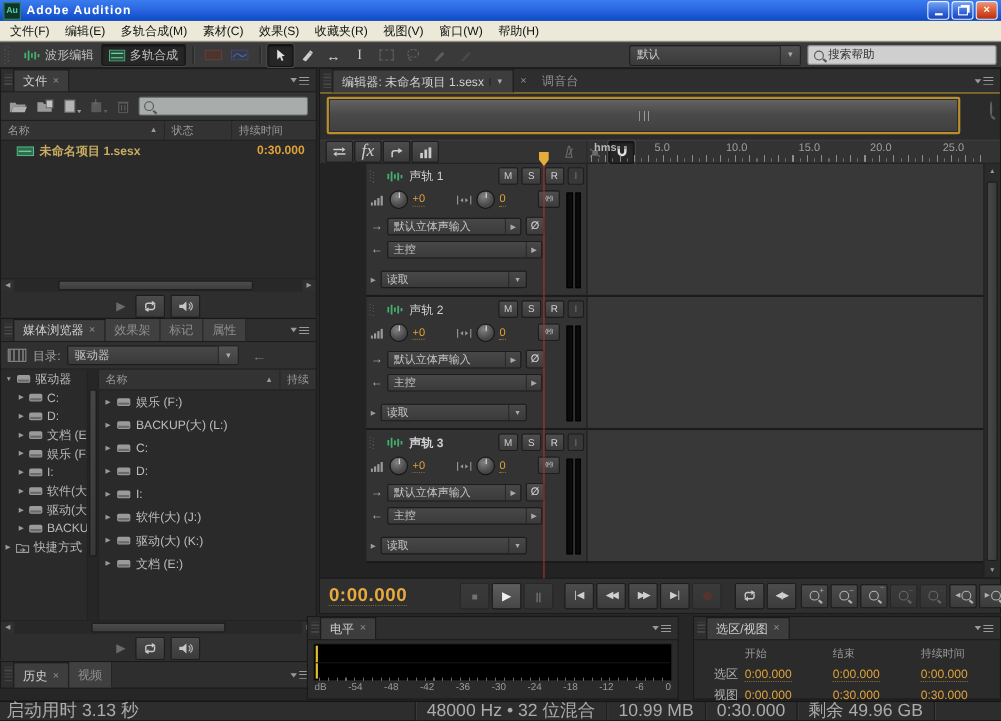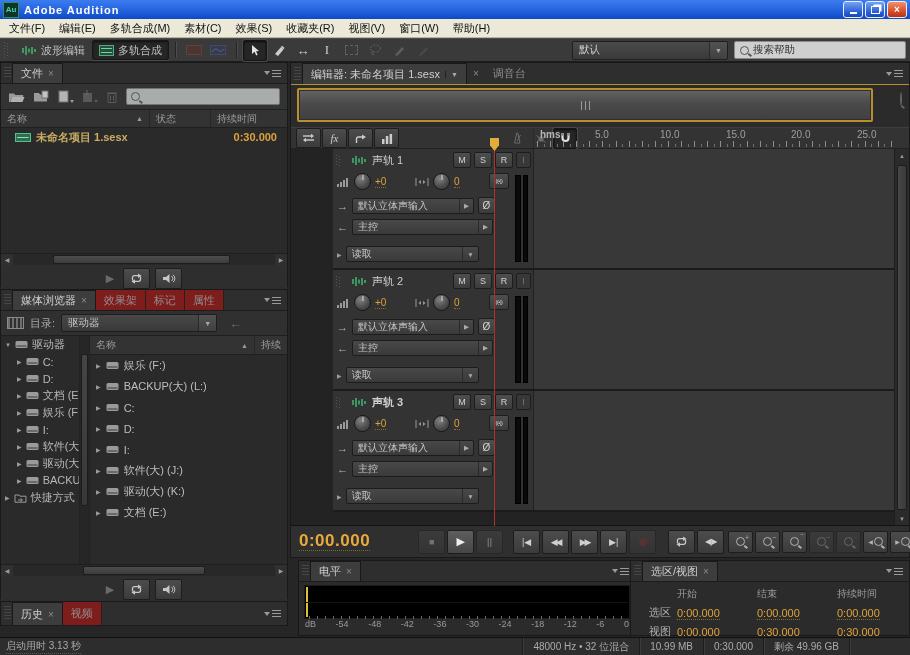--- a/index.html
+++ b/index.html
@@ -38,21 +38,21 @@
     border:1px solid #1e1e1e;border-radius:2px;padding:0 0 0 6px;font-size:10.5px;color:#cbcbcb;}
   .ws-dd .dd-a{margin-left:auto;border-left:1px solid #2a2a2a;padding:0 5px;font-size:7px;color:#aaa;height:100%;display:flex;align-items:center;background:linear-gradient(#525252,#404040);}
   .help-search{display:flex;align-items:center;gap:4px;width:160px;height:16px;background:#cfcfcf;border:1px solid #8a8a8a;
     border-radius:2px;margin-left:6px;padding:0 5px;color:#333;font-size:10.5px;}
   .mag{width:7px;height:7px;border:1.5px solid #555;border-radius:50%;position:relative;flex:none;}
   .mag::after{content:"";position:absolute;width:4px;height:1.5px;background:#555;right:-3.5px;bottom:-2px;transform:rotate(40deg);}
   
   .panel{position:absolute;background:#2b2b2b;border:1px solid #191919;box-sizing:border-box;}
   .tabstrip{height:20px;background:#2e2e2e;border-bottom:1px solid #1c1c1c;display:flex;align-items:stretch;}
   .pgrip{width:7px;margin:4px 1px 4px 3px;background:repeating-linear-gradient(180deg,#525252 0 1px,transparent 1px 3px);background-size:1px 100%;background-repeat:repeat-x;opacity:.7;}
-  .tab{display:flex;align-items:center;gap:5px;padding:0 8px;color:#8f8f8f;font-size:11px;background:#7f1d1d;border-right:1px solid #222;}
+  .tab{display:flex;align-items:center;gap:5px;padding:0 8px;color:#8f8f8f;font-size:11px;background:#404040;border-right:1px solid #222;}
   .tab.active{background:#3d3d3d;color:#cfcfcf;border:1px solid #191919;border-bottom:none;}
   .tab .x{color:#8a8a8a;font-size:10px;}
   .pmenu{margin-left:auto;margin-right:6px;align-self:center;display:flex;align-items:center;gap:2px;}
   .pmenu .tri{width:0;height:0;border-left:3px solid transparent;border-right:3px solid transparent;border-top:4px solid #9a9a9a;}
   .pmenu .lines{width:9px;height:7px;background:repeating-linear-gradient(180deg,#9a9a9a 0 1px,transparent 1px 3px);}
   .ibtn{background:linear-gradient(#4c4c4c,#3b3b3b);border:1px solid #1d1d1d;border-radius:2px;display:flex;align-items:center;justify-content:center;color:#c4c4c4;}
   .val{color:#dfa23a;border-bottom:1px dotted #8a6d2e;}
   
   .fp-toolbar{height:25px;background:#333;border-bottom:1px solid #1f1f1f;display:flex;align-items:center;gap:8px;padding:0 7px;}
   .fp-search{flex:1;height:15px;background:#a8adab;border:1px solid #6f746f;border-radius:2px;display:flex;align-items:center;gap:4px;padding:0 4px;color:#222;}
@@ -130,21 +130,21 @@
   .meterbox .ylft{position:absolute;left:0;top:0;bottom:0;width:2px;background:#e0c030;}
   .meterbox .mid{position:absolute;left:0;right:0;top:50%;height:1px;background:#141414;}
   .dbscale{position:absolute;left:6px;right:6px;top:58px;height:12px;display:flex;justify-content:space-between;font-size:9px;color:#9a9a9a;}
   .dbticks{position:absolute;left:10px;right:10px;top:55px;height:3px;background:repeating-linear-gradient(90deg,#6a6a6a 0 1px,transparent 1px 8px);}
   .sv-grid{position:absolute;left:6px;top:23px;right:4px;}
   .sv-row{display:flex;height:19px;align-items:center;}
   .sv-lbl{width:34px;text-align:right;color:#b0b0b0;font-size:11px;padding-right:6px;flex:none;}
   .sv-c{width:80px;font-size:11px;flex:none;}
   .sv-h{color:#9a9a9a;font-size:10px;}
   
-  .statusbar{position:absolute;left:0;right:0;bottom:0;height:17px;background:#2d2d2d;border-top:1px solid #0f0f0f;display:flex;align-items:center;font-size:10px;color:#ababab;}
+  .statusbar{position:absolute;left:0;right:0;bottom:0;height:17px;background:#2d2d2d;border-top:1px solid #0f0f0f;display:flex;align-items:center;font-size:16px;color:#ababab;}
   .sb-msg{margin-left:6px;border-bottom:1px dotted #585858;}
   .sb-items{margin-left:auto;display:flex;height:100%;align-items:center;}
   .sb-item{padding:0 10px;height:100%;display:flex;align-items:center;border-left:1px solid #1c1c1c;box-shadow:inset 1px 0 0 #3c3c3c;}
   .svg-ic{display:flex;align-items:center;justify-content:center;}
 </style>
 </head>
 <body>
 
 <div id="app">
 
@@ -651,21 +651,21 @@
     <div class="ed-toolbar">
       <span class="ibtn etb">
           <svg width="13" height="10">
             <path d="M1 3 h8" stroke="#ccc" stroke-width="1.4"></path>
             <path d="M9 0.8 L12 3 L9 5.2 Z" fill="#ccc"></path>
             <path d="M12 7 h-8" stroke="#ccc" stroke-width="1.4"></path>
             <path d="M4 4.8 L1 7 L4 9.2 Z" fill="#ccc"></path>
           </svg>
         </span>
       <span class="ibtn etb">
-          <span style="font-style:italic;font-family:'Liberation Serif',serif;font-size:11px;color:#ccc;">fx</span>
+          <span style="font-style:italic;font-family:'Liberation Serif',serif;font-size:16px;color:#ccc;">fx</span>
         </span>
       <span class="ibtn etb">
           <svg width="12" height="11">
             <path d="M1.5 10 V6 a2 2 0 0 1 2-2 h4.5" fill="none" stroke="#ccc" stroke-width="1.4"></path>
             <path d="M7 1.5 L11 4 L7 6.5 Z" fill="#ccc"></path>
           </svg>
         </span>
       <span class="ibtn etb">
           <svg width="12" height="11">
             <rect x="1" y="6" width="2.5" height="5" fill="#ccc"></rect>
@@ -992,21 +992,21 @@
           </span>
         <span class="ibtn z-btn">
             <span style="font-size:6px;color:#b2b2b2;margin-right:1px;">▶</span>
             <span class="zmag"></span>
           </span>
 
       </div>
     </div>
   </div>
 
-  <div class="panel" style="left:298px;top:560px;width:338px;height:76px;">
+  <div class="panel" style="left:279px;top:560px;width:338px;height:76px;">
     <div class="tabstrip">
       <span class="pgrip"></span>
       <div class="tab active">
         <span>电平</span>
         <span class="x">×</span>
       </div>
       <span class="pmenu">
           <span class="tri"></span>
           <span class="lines"></span>
         </span>

